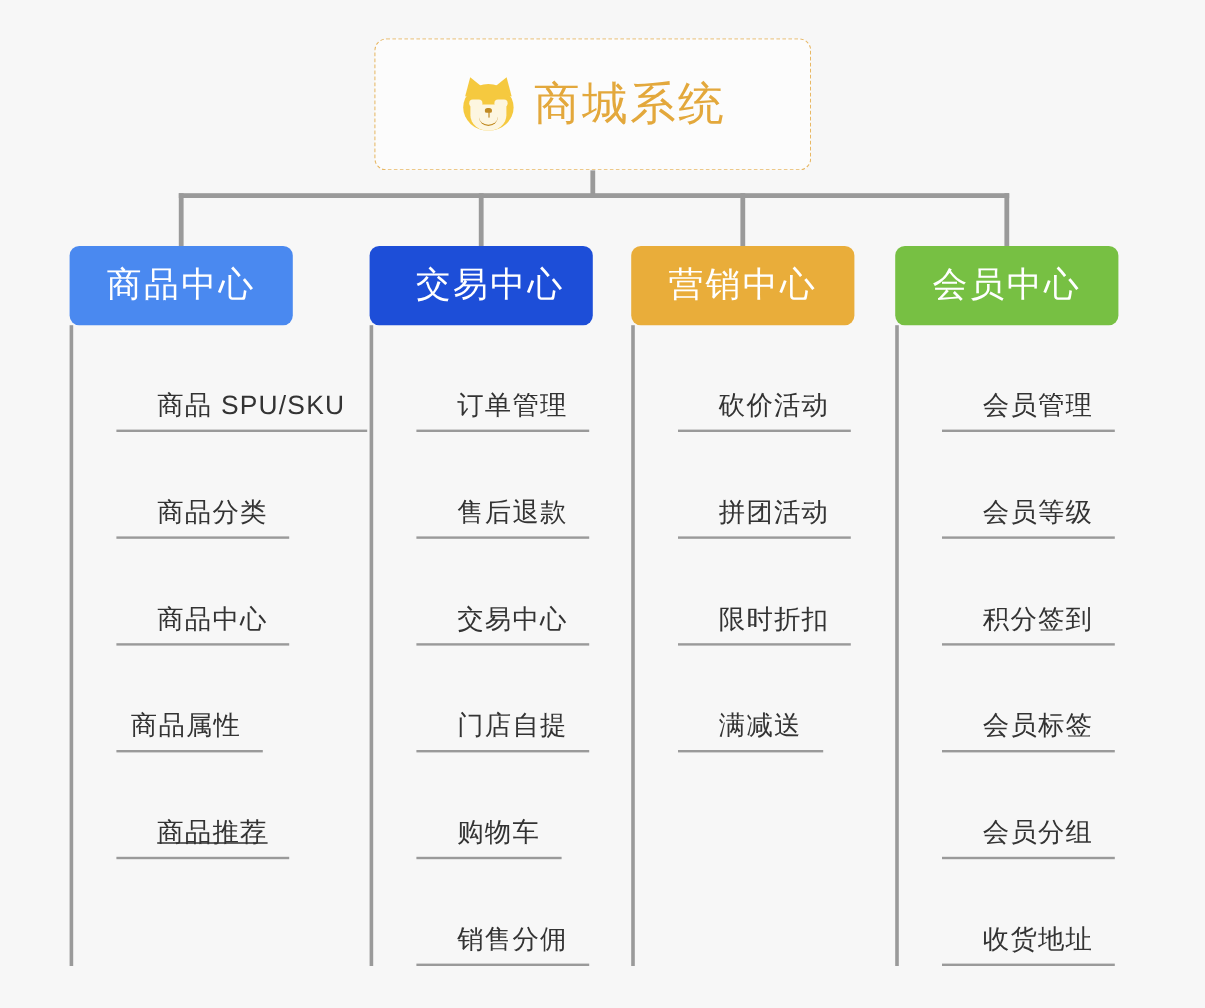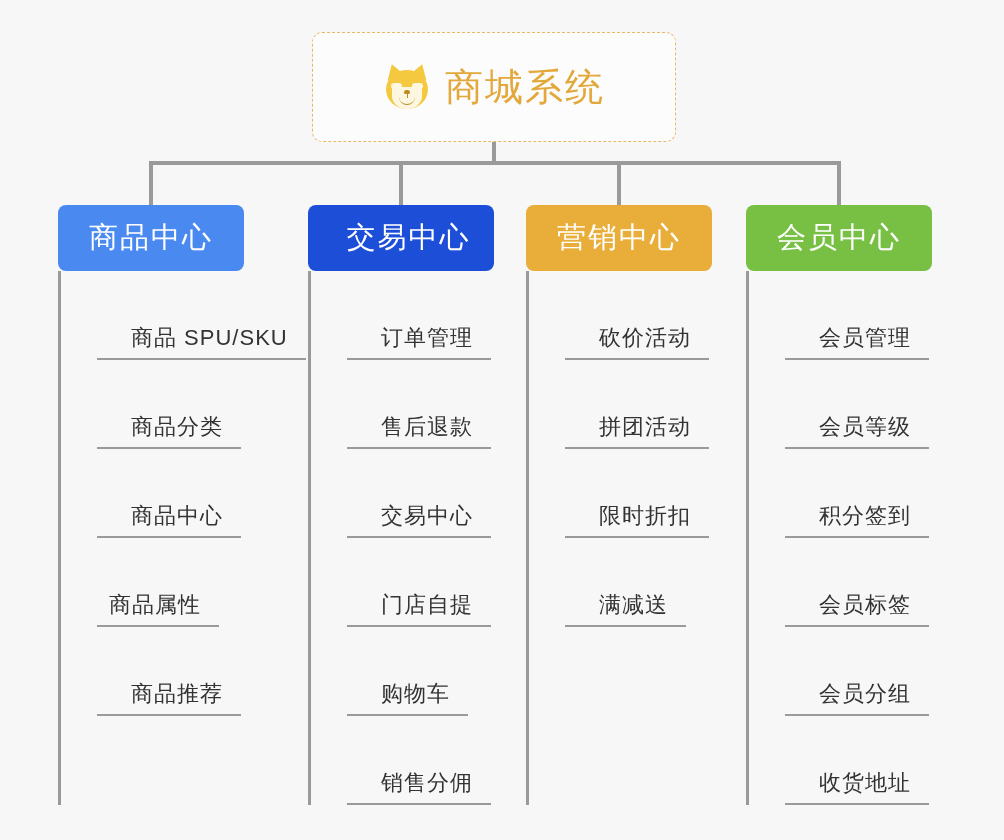--- a/index.html
+++ b/index.html
@@ -205,21 +205,21 @@
           <div class="leaf">
             <div class="leaf-inner" style="border-bottom-color: rgb(154, 154, 154);"><span class="leaf-label">商品分类</span></div>
           </div>
           <div class="leaf">
             <div class="leaf-inner" style="border-bottom-color: rgb(154, 154, 154);"><span class="leaf-label">商品中心</span></div>
           </div>
           <div class="leaf">
             <div class="leaf-inner" style="border-bottom-color: rgb(154, 154, 154); padding-left: 12px;"><span class="leaf-label">商品属性</span></div>
           </div>
           <div class="leaf">
-            <div class="leaf-inner" style="border-bottom-color: rgb(154, 154, 154);"><span class="leaf-label">商品推荐</span></div>
+            <div class="leaf-inner" style="border-bottom-color: rgb(154, 154, 154); text-decoration: underline;"><span class="leaf-label">商品推荐</span></div>
           </div>
         </div>
       </div>
       <div class="branch" style="left: 308px; width: 186px;">
         <div class="branch-header" style="background: #1d4ed8; width: 186px; padding-left: 15px;">交易中心</div>
         <div class="leaf-list" style="height: 534px;">
           <div class="spine" style="height: 534px; background: rgb(154, 154, 154);"></div>
           <div class="leaf">
             <div class="leaf-inner" style="border-bottom-color: rgb(154, 154, 154);"><span class="leaf-label">订单管理</span></div>
           </div>

